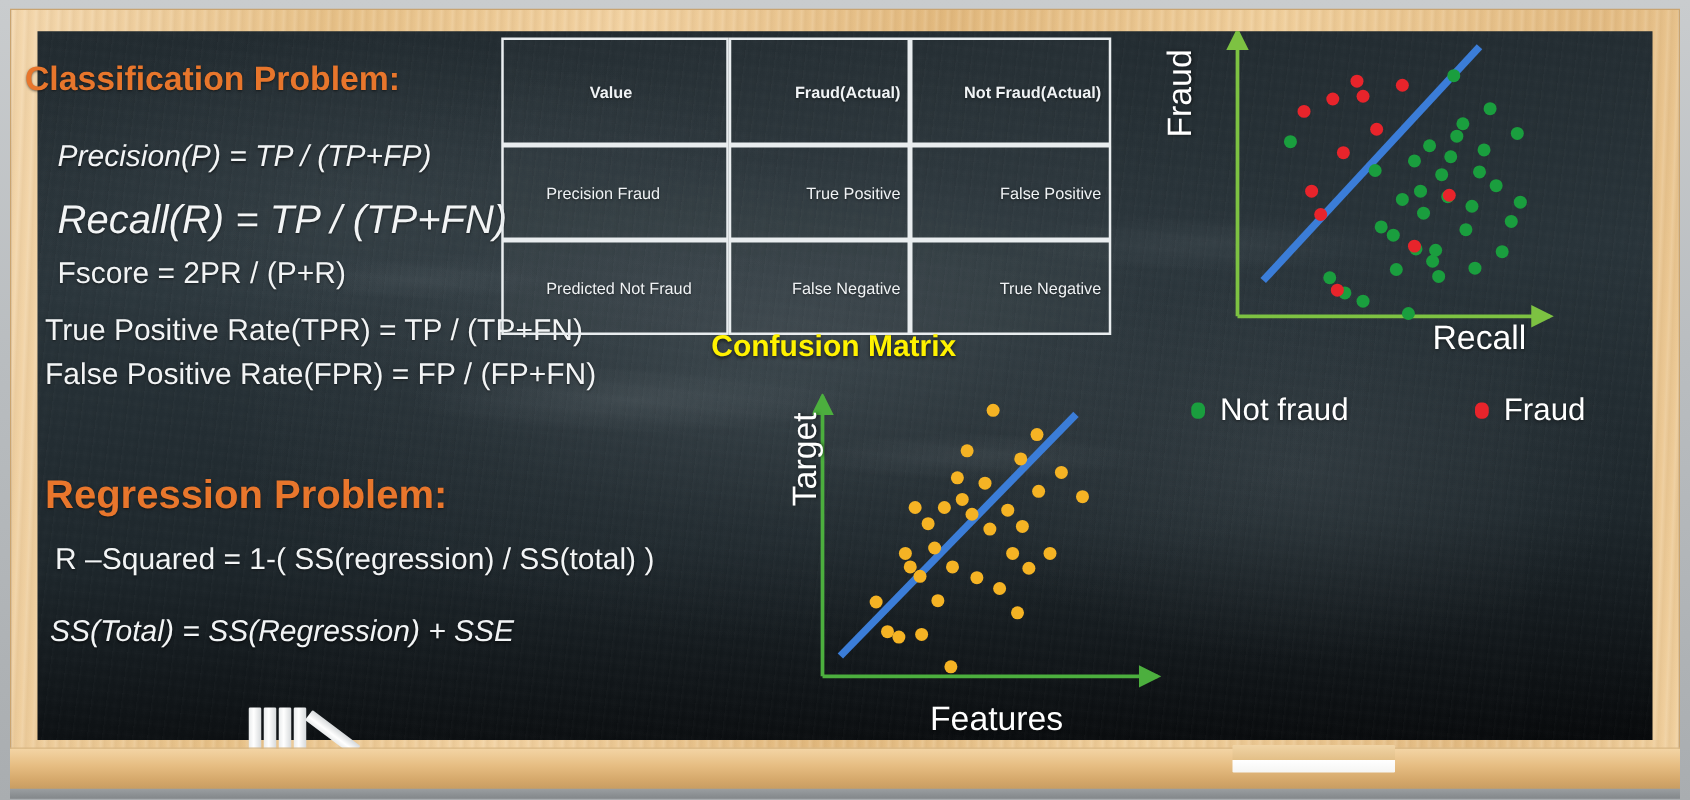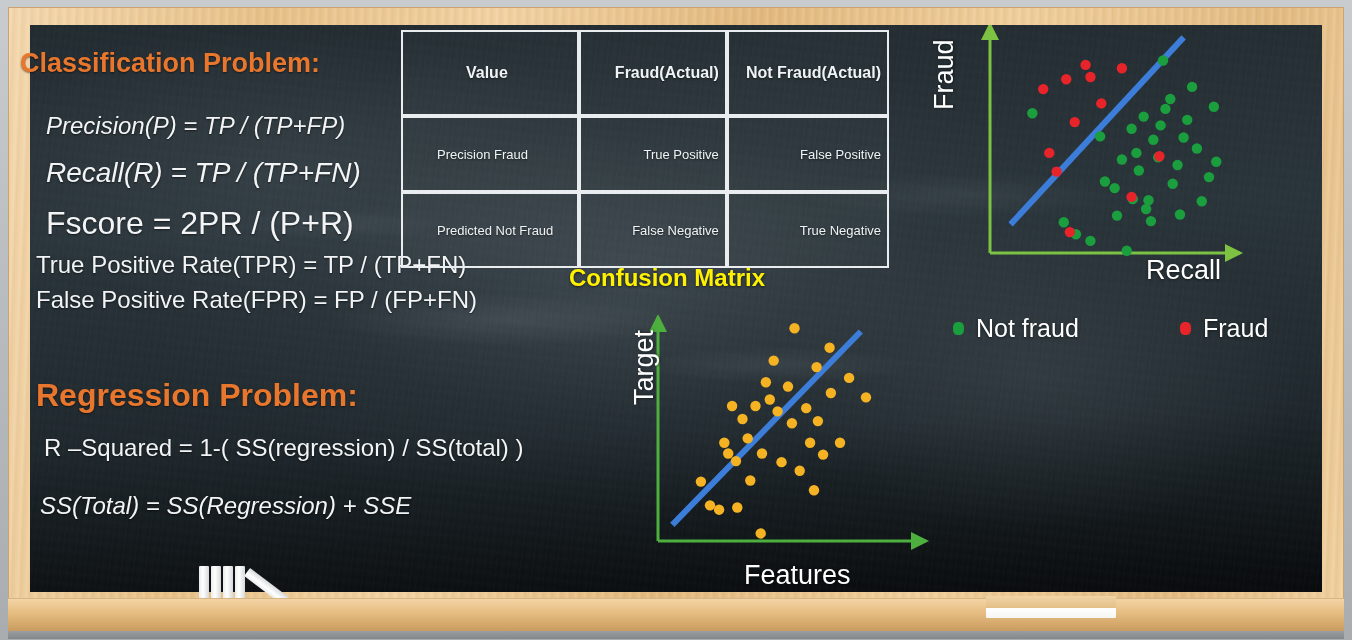--- a/index.html
+++ b/index.html
@@ -78,21 +78,21 @@
     position:absolute;left:401px;top:30px;width:488px;height:218px;
     border-collapse:separate;border-spacing:0;
   }
   #cm-table td{
     border:2px solid #e9edef;
     color:#f0f3f5;text-align:right;vertical-align:middle;
     background:rgba(255,255,255,0.015);
     padding:2px 6px;
     text-shadow:0 1px 2px rgba(0,0,0,.5);
   }
-  #cm-table tr.header td{font-weight:bold;font-size:16px;height:78px;}
+  #cm-table tr.header td{font-weight:bold;font-size:13px;height:78px;}
   #cm-table tr.body td{font-size:13px;height:68px;}
   #cm-table td.left-cell{text-align:left;padding-left:34px;font-weight:normal;}
   #cm-table tr.header td.left-cell{text-align:center;padding-left:0;}
 
   #cm-caption{
     position:absolute;left:569px;top:264px;color:#FFF200;
     font-size:24px;font-weight:600;white-space:nowrap;
     text-shadow:0 1px 3px rgba(0,0,0,.6);
   }
 
@@ -125,23 +125,23 @@
 
   <div id="chalkboard">
     <div id="chalk-noise"></div>
     <div id="chalk-smudge"></div>
   </div>
 
   <div class="heading" style="left:20px;top:48px;font-size:27px;">Classification Problem:</div>
 
   <div class="formula ital" style="left:46px;top:112px;font-size:24px;">Precision(P) = TP / (TP+FP)</div>
 
-  <div class="formula ital" style="left:46px;top:157px;font-size:28px;">Recall(R) = TP / (TP+FN)</div>
-
-  <div class="formula" style="left:46px;top:205px;font-size:32px;">Fscore = 2PR / (P+R)</div>
+  <div class="formula ital" style="left:46px;top:157px;font-size:32px;">Recall(R) = TP / (TP+FN)</div>
+
+  <div class="formula" style="left:46px;top:205px;font-size:24px;">Fscore = 2PR / (P+R)</div>
 
   <div class="formula" style="left:36px;top:286px;font-size:24px;">False Positive Rate(FPR) = FP / (FP+FN)</div>
 
   <div class="formula" style="left:36px;top:251px;font-size:24px;">True Positive Rate(TPR) = TP / (TP+FN)</div>
 
   <div class="heading" style="left:36px;top:377px;font-size:32px;">Regression Problem:</div>
 
   <div class="formula" style="left:44px;top:434px;font-size:24px;">R –Squared = 1-( SS(regression) / SS(total) )</div>
 
   <div class="formula ital" style="left:40px;top:492px;font-size:24px;">SS(Total) = SS(Regression) + SSE</div>

